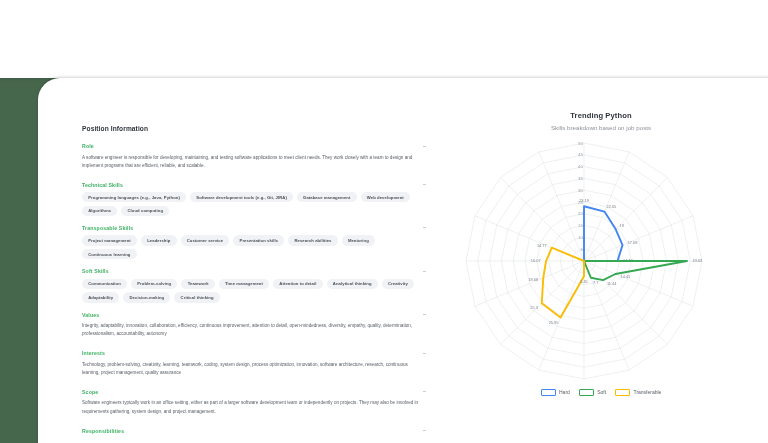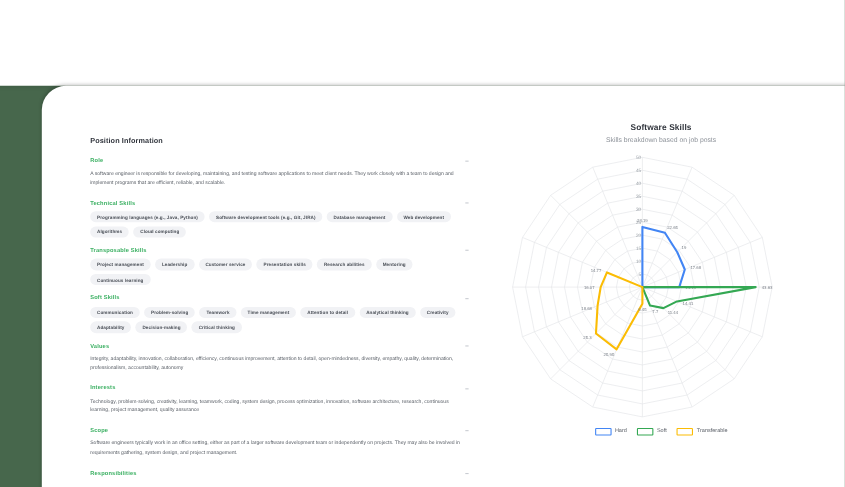--- a/index.html
+++ b/index.html
@@ -200,21 +200,21 @@
             <div class="section sec-gap-lg">
               <div class="sec-head">
                 <div class="sec-title">Responsibilities</div>
                 <div class="collapse-dash"></div>
               </div>
             </div>
           </div>
       </div>
 
       <div class="right-panel">
-        <div class="chart-title">Software Skills</div>
+        <div class="chart-title">Trending Python</div>
         <div class="chart-sub">Skills breakdown based on job posts</div>
 
         <div class="chart-svg-wrap">
           <svg id="radar" width="330" height="258" viewBox="0 0 330 258">
               <g>
                 <polygon points="148.00,116.20 152.52,117.10 156.34,119.66 158.90,123.48 159.80,128.00 158.90,132.52 156.34,136.34 152.52,138.90 148.00,139.80 143.48,138.90 139.66,136.34 137.10,132.52 136.20,128.00 137.10,123.48 139.66,119.66 143.48,117.10" fill="none" stroke="#e3e5e8" stroke-width="0.6"></polygon>
                 <polygon points="148.00,104.40 157.03,106.20 164.69,111.31 169.80,118.97 171.60,128.00 169.80,137.03 164.69,144.69 157.03,149.80 148.00,151.60 138.97,149.80 131.31,144.69 126.20,137.03 124.40,128.00 126.20,118.97 131.31,111.31 138.97,106.20" fill="none" stroke="#e3e5e8" stroke-width="0.6"></polygon>
                 <polygon points="148.00,92.60 161.55,95.29 173.03,102.97 180.71,114.45 183.40,128.00 180.71,141.55 173.03,153.03 161.55,160.71 148.00,163.40 134.45,160.71 122.97,153.03 115.29,141.55 112.60,128.00 115.29,114.45 122.97,102.97 134.45,95.29" fill="none" stroke="#e3e5e8" stroke-width="0.6"></polygon>
                 <polygon points="148.00,80.80 166.06,84.39 181.38,94.62 191.61,109.94 195.20,128.00 191.61,146.06 181.38,161.38 166.06,171.61 148.00,175.20 129.94,171.61 114.62,161.38 104.39,146.06 100.80,128.00 104.39,109.94 114.62,94.62 129.94,84.39" fill="none" stroke="#e3e5e8" stroke-width="0.6"></polygon>
                 <polygon points="148.00,69.00 170.58,73.49 189.72,86.28 202.51,105.42 207.00,128.00 202.51,150.58 189.72,169.72 170.58,182.51 148.00,187.00 125.42,182.51 106.28,169.72 93.49,150.58 89.00,128.00 93.49,105.42 106.28,86.28 125.42,73.49" fill="none" stroke="#e3e5e8" stroke-width="0.6"></polygon>

